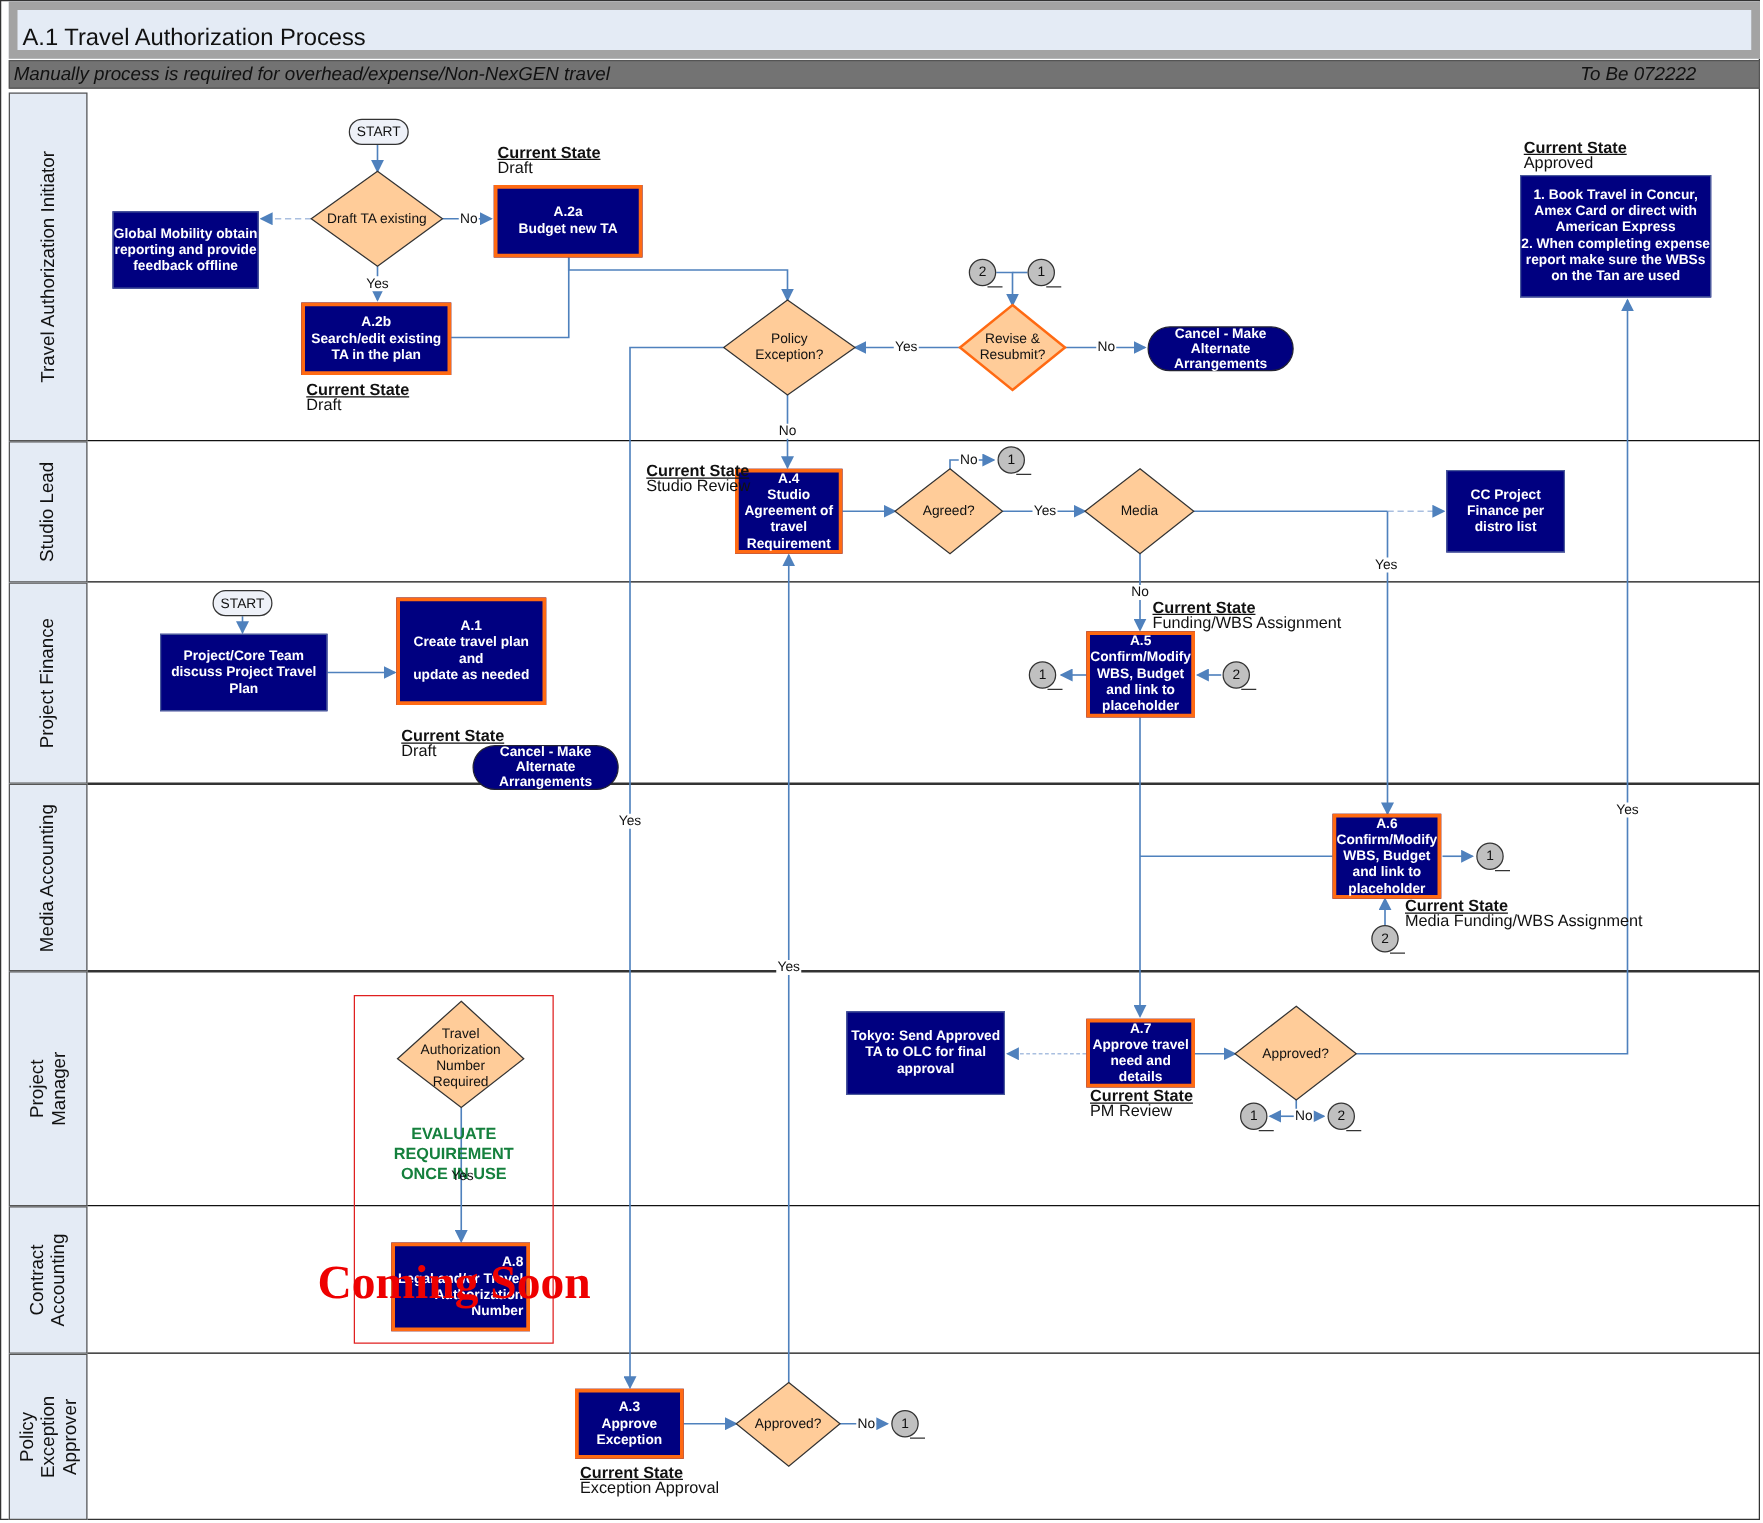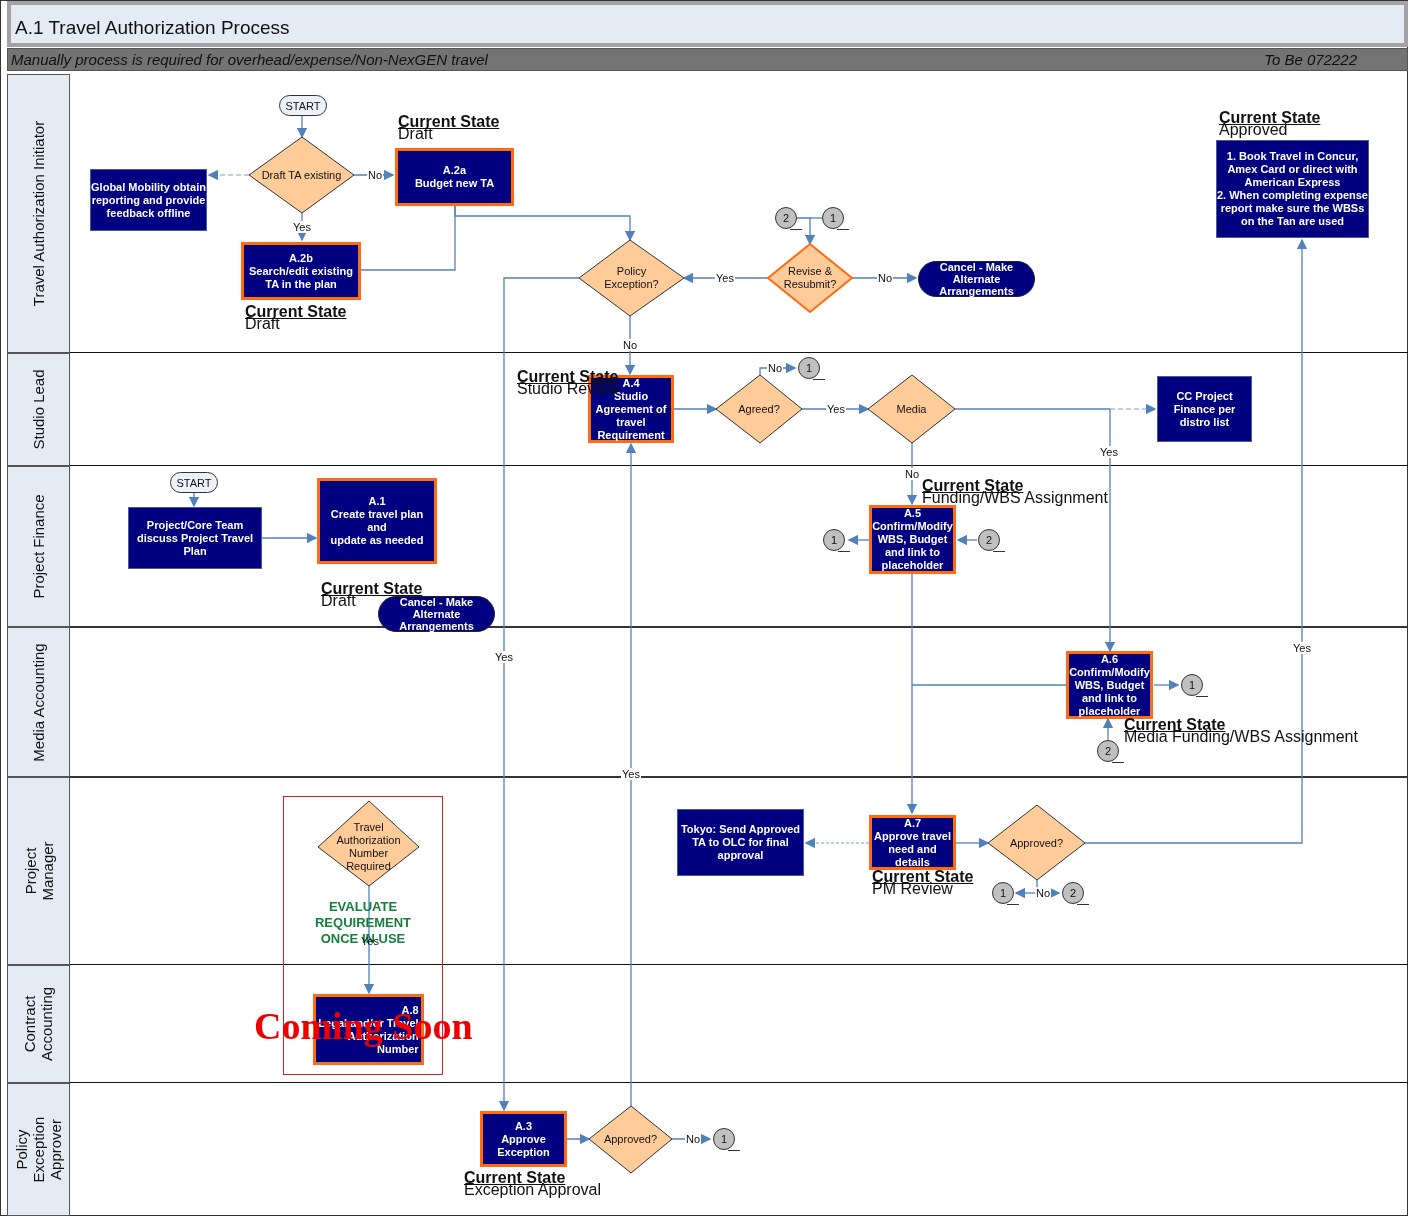--- a/index.html
+++ b/index.html
@@ -1,36 +1,36 @@
 <!DOCTYPE html>
 <html><head>
 <meta charset="utf-8">
 <style>
   html, body { margin:0; padding:0; background:#ffffff; }
   body { width:1410px; height:1218px; position:relative; overflow:hidden; font-family:"Liberation Sans", sans-serif; }
   .frame { position:absolute; left:0; top:0; width:1408px; height:1216px; border:1px solid #333; box-sizing:border-box; }
-  .title-bar { position:absolute; left:7px; top:1px; width:1401px; height:46px; background:#e4ebf5; border:4px solid #a3a3a3; box-sizing:border-box; }
+  .title-bar { position:absolute; left:7px; top:1px; width:1401px; height:46px; background:#e4ebf5; border:7px solid #a3a3a3; box-sizing:border-box; }
   .title-bar span { position:absolute; left:4px; top:12px; font-size:19px; color:#111; }
   .sub-bar { position:absolute; left:7px; top:48px; width:1401px; height:23px; background:#737373; border:1px solid #555; box-sizing:border-box; }
   .sub-bar .left { position:absolute; left:3px; top:2px; font-size:15px; font-style:italic; color:#111; }
   .sub-bar .right { position:absolute; right:50px; top:2px; font-size:15px; font-style:italic; color:#111; }
   .lane-label { position:absolute; left:7px; width:63px; background:#e4ebf5; border:1px solid #555; box-sizing:border-box; display:flex; align-items:center; justify-content:center; }
   .lane-label span { transform:rotate(-90deg); white-space:pre; text-align:center; font-size:15px; color:#111; line-height:17px; }
   .lane-line { position:absolute; left:70px; width:1338px; height:0; border-top:2px solid #333; }
   .lane-line.thin { border-top:1px solid #111; }
   svg#flow { position:absolute; left:0; top:0; }
   .box { position:absolute; background:#000080; color:#fff; font-weight:bold; font-size:11px; text-align:center; display:flex; align-items:center; justify-content:center; box-sizing:border-box; line-height:13px; white-space:pre-line; }
   .box.orange { border:3px solid #ff6a13; }
   .box.plain { border:1px solid #4a5a9a; }
   .pill { position:absolute; background:#000080; color:#fff; font-weight:bold; font-size:11px; text-align:center; border-radius:18px; border:1px solid #223; display:flex; align-items:center; justify-content:center; white-space:pre-line; line-height:12px; box-sizing:border-box; }
   .start { position:absolute; background:#eef1f8; border:1px solid #333; border-radius:11px; font-size:11px; color:#111; display:flex; align-items:center; justify-content:center; box-sizing:border-box; }
   .dlabel { position:absolute; font-size:11px; color:#111; text-align:center; white-space:pre-line; line-height:13px; display:flex; align-items:center; justify-content:center; }
   .conn { position:absolute; width:22px; height:22px; border-radius:50%; background:#c0c0c0; border:1px solid #333; box-sizing:border-box; font-size:11px; display:flex; align-items:center; justify-content:center; color:#111; }
   .conn::after { content:""; position:absolute; right:-6px; bottom:-2px; width:12px; border-bottom:1px solid #333; }
-  .state { position:absolute; font-size:16px; color:#111; line-height:12px; }
+  .state { position:absolute; font-size:13px; color:#111; line-height:12px; }
   .state .h { font-weight:bold; text-decoration:underline; display:block; }
   .elabel { position:absolute; font-size:11px; color:#111; background:#fff; line-height:12px; padding:0 1px; }
   .eval-box { position:absolute; left:283px; top:796px; width:160px; height:279px; border:1px solid #e02020; box-sizing:border-box; }
   .eval-text { position:absolute; left:290px; top:899px; width:146px; text-align:center; color:#15803d; font-weight:bold; font-size:13px; line-height:16px; white-space:pre-line; }
   .coming-soon { position:absolute; left:254px; top:1004px; font-family:"Liberation Serif", serif; font-weight:bold; font-size:38px; color:#ee0000; white-space:nowrap; }
 </style>
 </head>
 <body>
 
 <div class="frame"></div>
@@ -197,21 +197,21 @@
 TA to OLC for final
 approval</div>
 <div class="box orange" style="left:869px;top:815px;width:87px;height:55px;">A.7
 Approve travel
 need and
 details</div>
 <div class="box orange" style="left:313px;top:994px;width:111px;height:71px;text-align:right;">A.8
 Legal and/or Travel
 Authorization
 Number</div>
-<div class="box orange" style="left:480px;top:1111px;width:87px;height:56px;">A.3
+<div class="box orange" style="left:460px;top:1111px;width:87px;height:56px;">A.3
 Approve
 Exception</div>
 
 <div class="state" style="left:398px;top:116px;"><span class="h">Current State</span><span>Draft</span></div>
 <div class="state" style="left:245px;top:306px;"><span class="h">Current State</span><span>Draft</span></div>
 <div class="state" style="left:1219px;top:112px;"><span class="h">Current State</span><span>Approved</span></div>
 <div class="state" style="left:517px;top:371px;"><span class="h">Current State</span><span>Studio Review</span></div>
 <div class="state" style="left:321px;top:583px;"><span class="h">Current State</span><span>Draft</span></div>
 <div class="state" style="left:922px;top:480px;"><span class="h">Current State</span><span>Funding/WBS Assignment</span></div>
 <div class="state" style="left:1124px;top:719px;"><span class="h">Current State</span><span>Media Funding/WBS Assignment</span></div>

